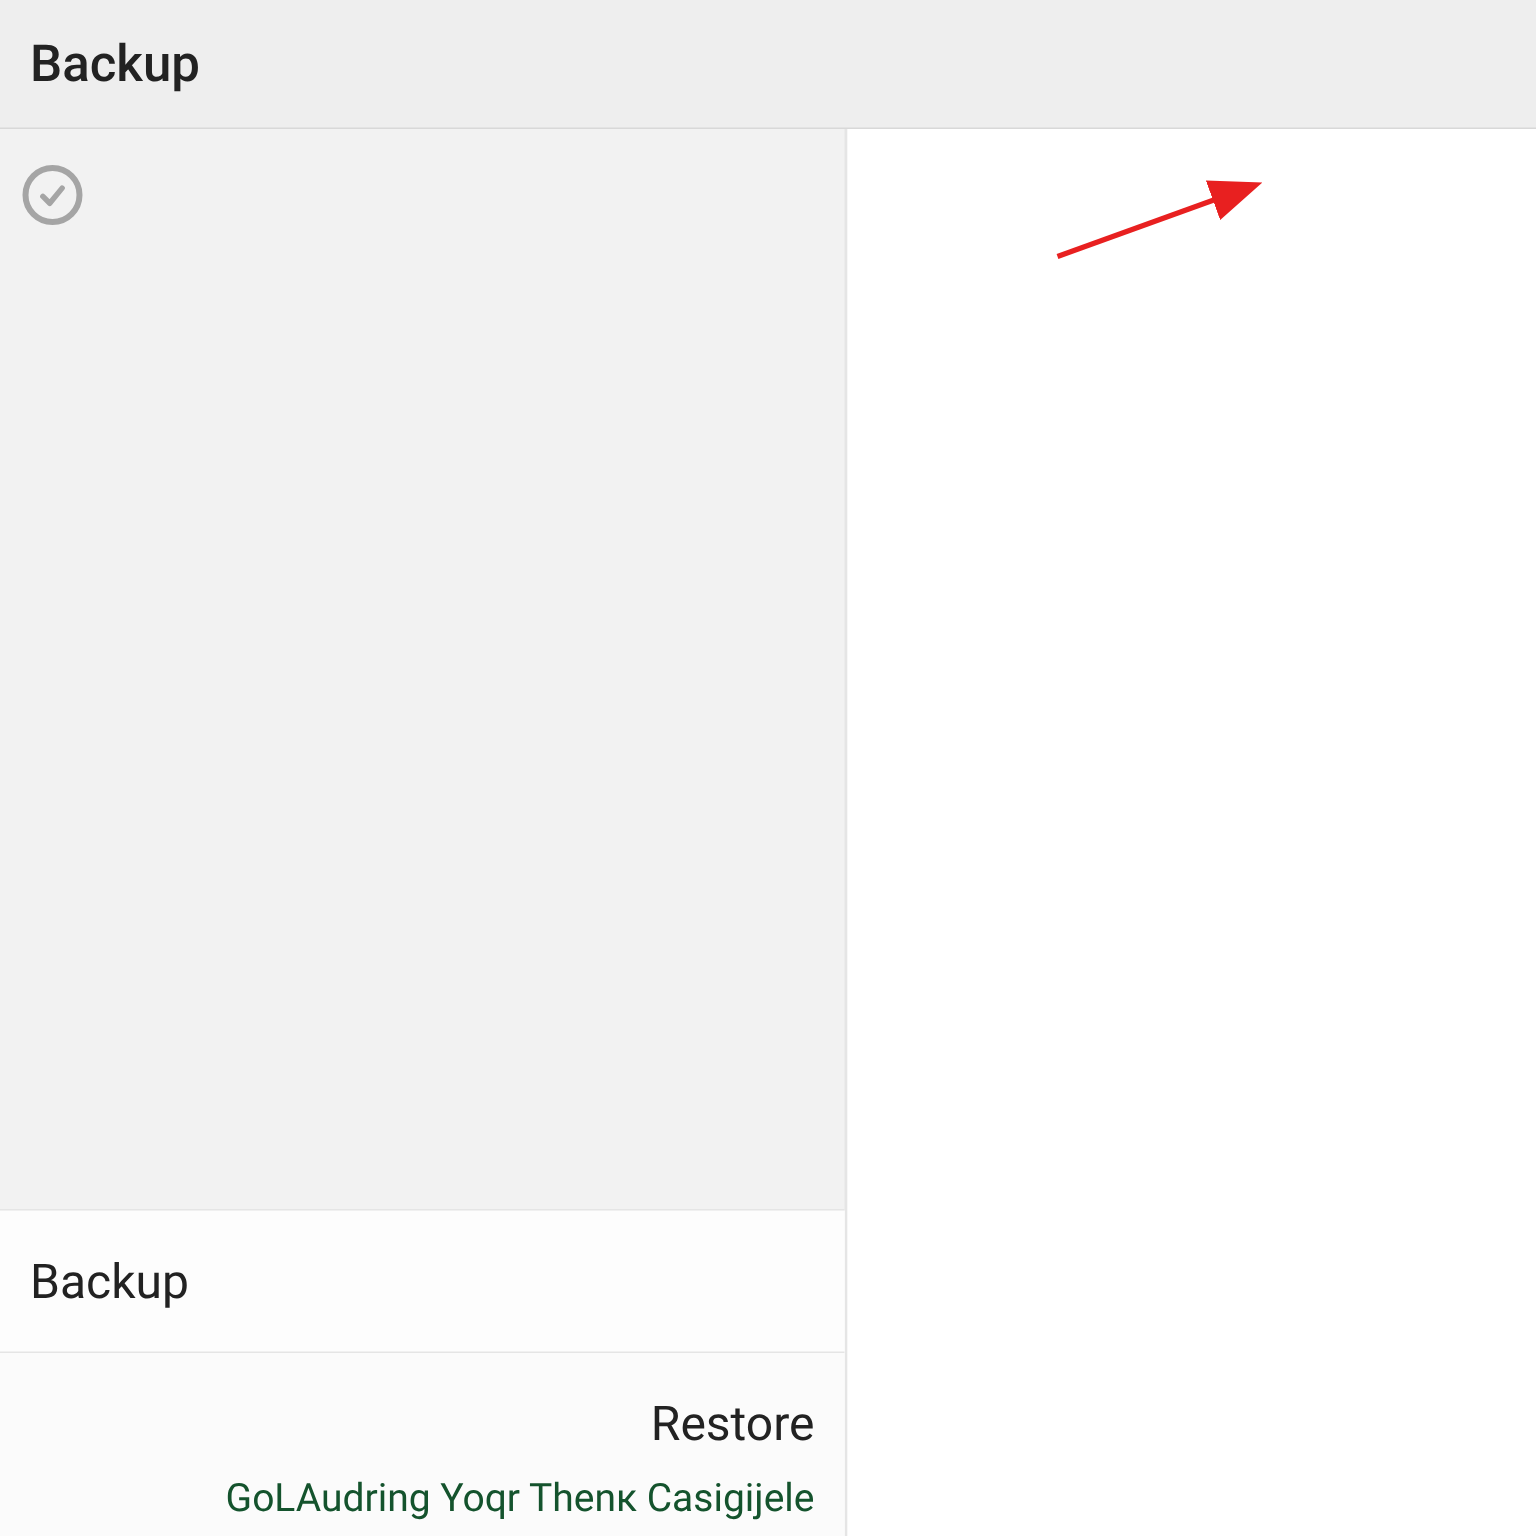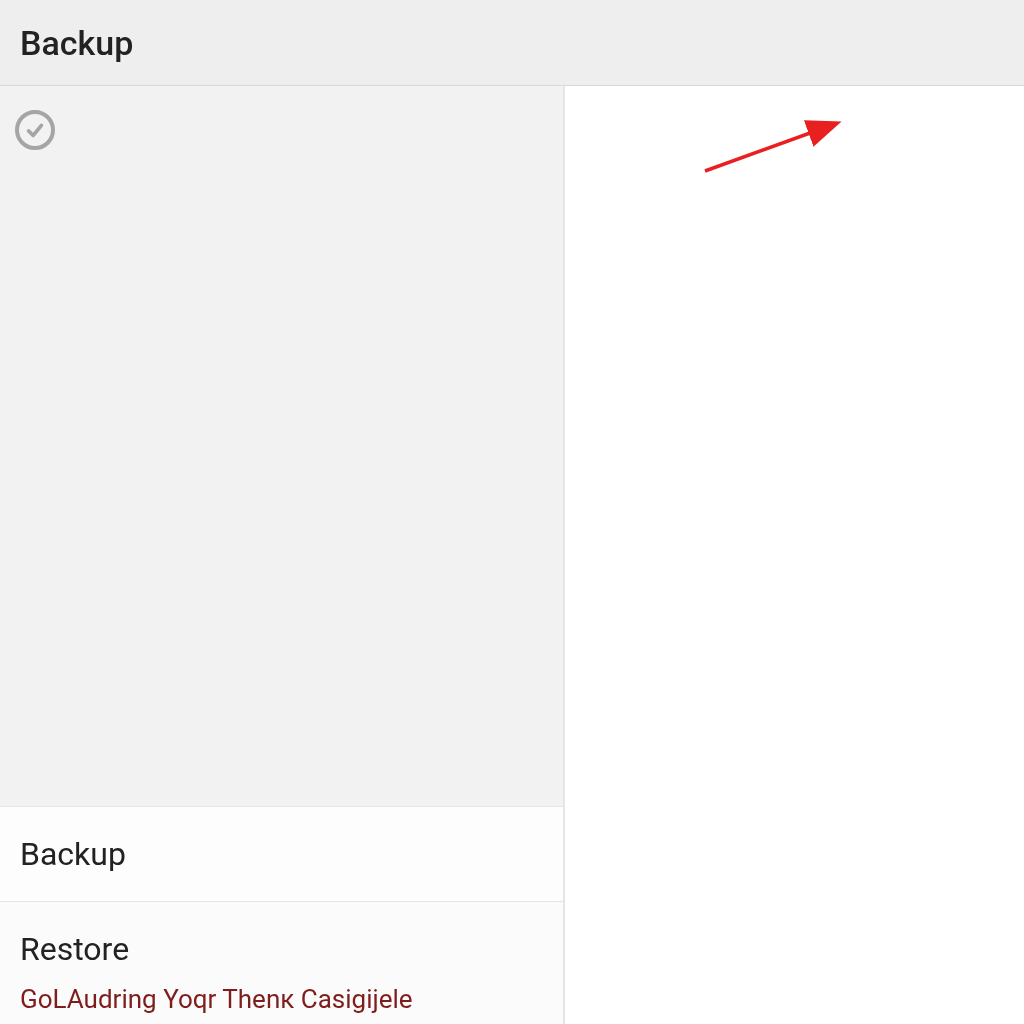--- a/index.html
+++ b/index.html
@@ -70,28 +70,29 @@
     .list-item.selected {
       background: #fdfdfd;
     }
     .list-item-title {
       font-size: 32px;
       font-weight: 400;
       color: #222222;
     }
     .list-item-subtitle {
       font-size: 26px;
-      color: #7f1d1d;
+      color: #14532d;
       margin-top: 16px;
       white-space: nowrap;
       overflow: hidden;
     }
     .restore-item {
       padding: 28px 20px 10px 20px;
       background: #fbfbfb;
+      text-align: right;
     }
     .right-panel {
       flex: 1;
       background: #ffffff;
       position: relative;
     }
     .annotation-arrow {
       position: absolute;
       top: 30px;
       left: 130px;

